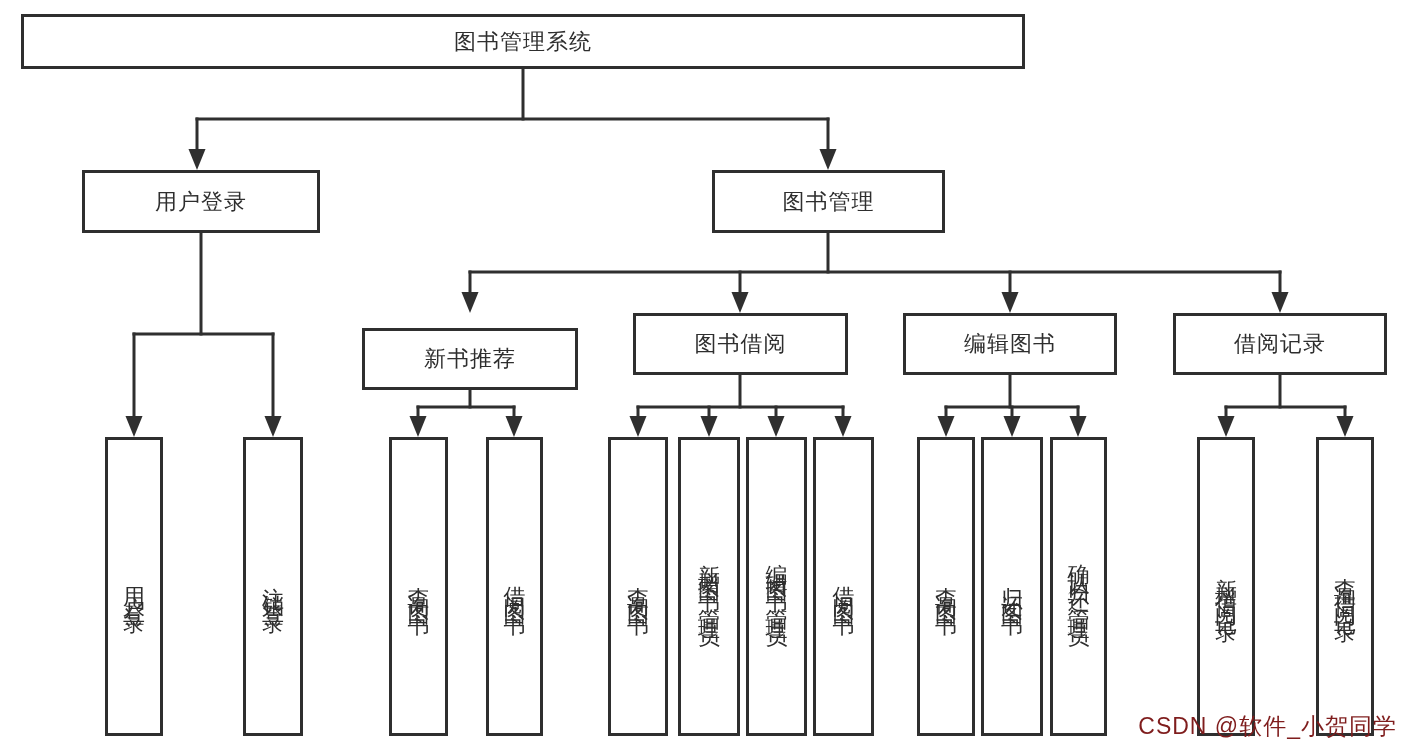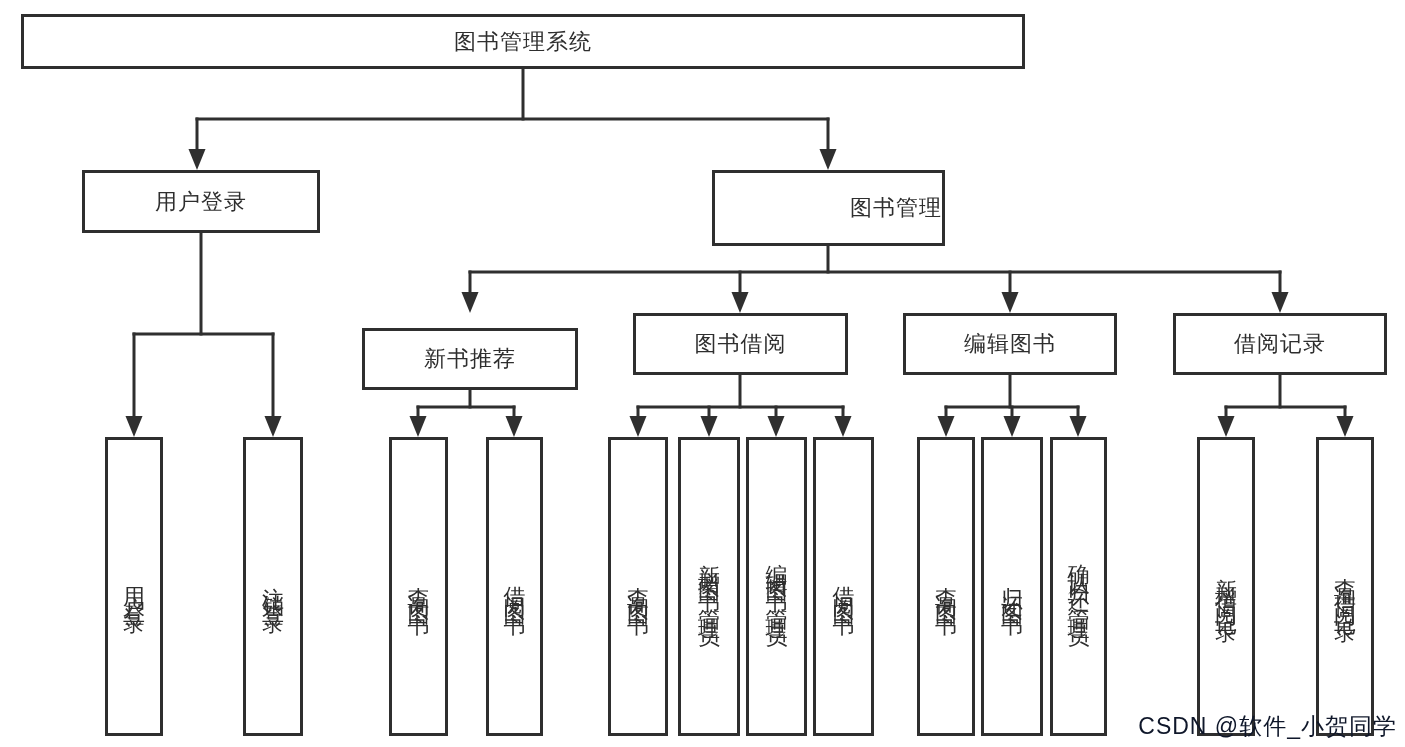--- a/index.html
+++ b/index.html
@@ -35,21 +35,21 @@
     writing-mode: vertical-rl;
     text-orientation: mixed;
     letter-spacing: 9px;
     font-size: 22px;
     line-height: 1;
   }
   
   #n-root        { left: 21px;   top: 14px;  width: 1004px; height: 55px; }
   
   #n-user-login  { left: 82px;   top: 170px; width: 238px;  height: 63px; }
-  #n-book-mgmt   { left: 712px;  top: 170px; width: 233px;  height: 76px; justify-content: flex-end; }
+  #n-book-mgmt   { left: 712px;  top: 170px; width: 233px;  height: 63px; }
   
   #n-new-book    { left: 362px;  top: 328px; width: 216px;  height: 62px; }
   #n-borrowing   { left: 633px;  top: 313px; width: 215px;  height: 62px; font-family: Liberation Mono, monospace; }
   #n-current     { left: 903px;  top: 313px; width: 214px;  height: 62px; }
   #n-records     { left: 1173px; top: 313px; width: 214px;  height: 62px; }
   
   .leaf          { top: 437px; height: 299px; }
   #l-login       { left: 105px;  width: 58px; }
   #l-logout      { left: 243px;  width: 60px; }
   #l-query1      { left: 389px;  width: 59px; }
@@ -63,21 +63,21 @@
   #l-confirm     { left: 1050px; width: 57px; }
   #l-addrec      { left: 1197px; width: 58px; }
   #l-queryrec    { left: 1316px; width: 58px; }
 
   .watermark {
     position: absolute;
     right: 14px;
     top: 711px;
     font-size: 23px;
     letter-spacing: 1px;
-    color: #0f172a;
+    color: #7f1d1d;
     z-index: 5;
     white-space: nowrap;
   }
 </style>
 </head>
 <body>
 
 <div class="stage">
 
   <svg class="wires" id="wires" viewBox="0 0 1405 747" xmlns="http://www.w3.org/2000/svg">

